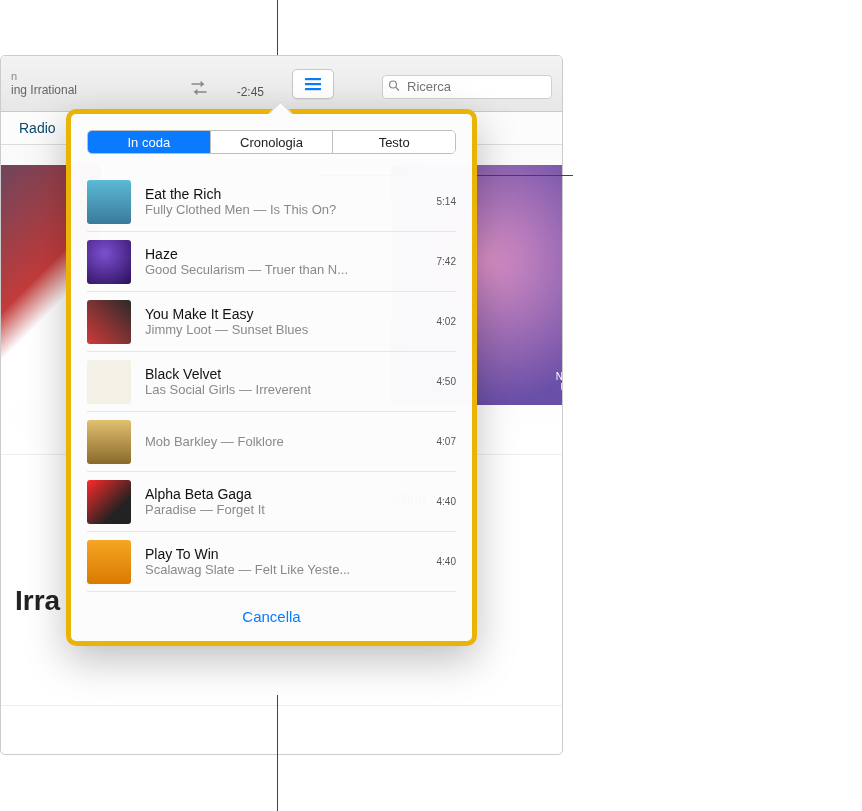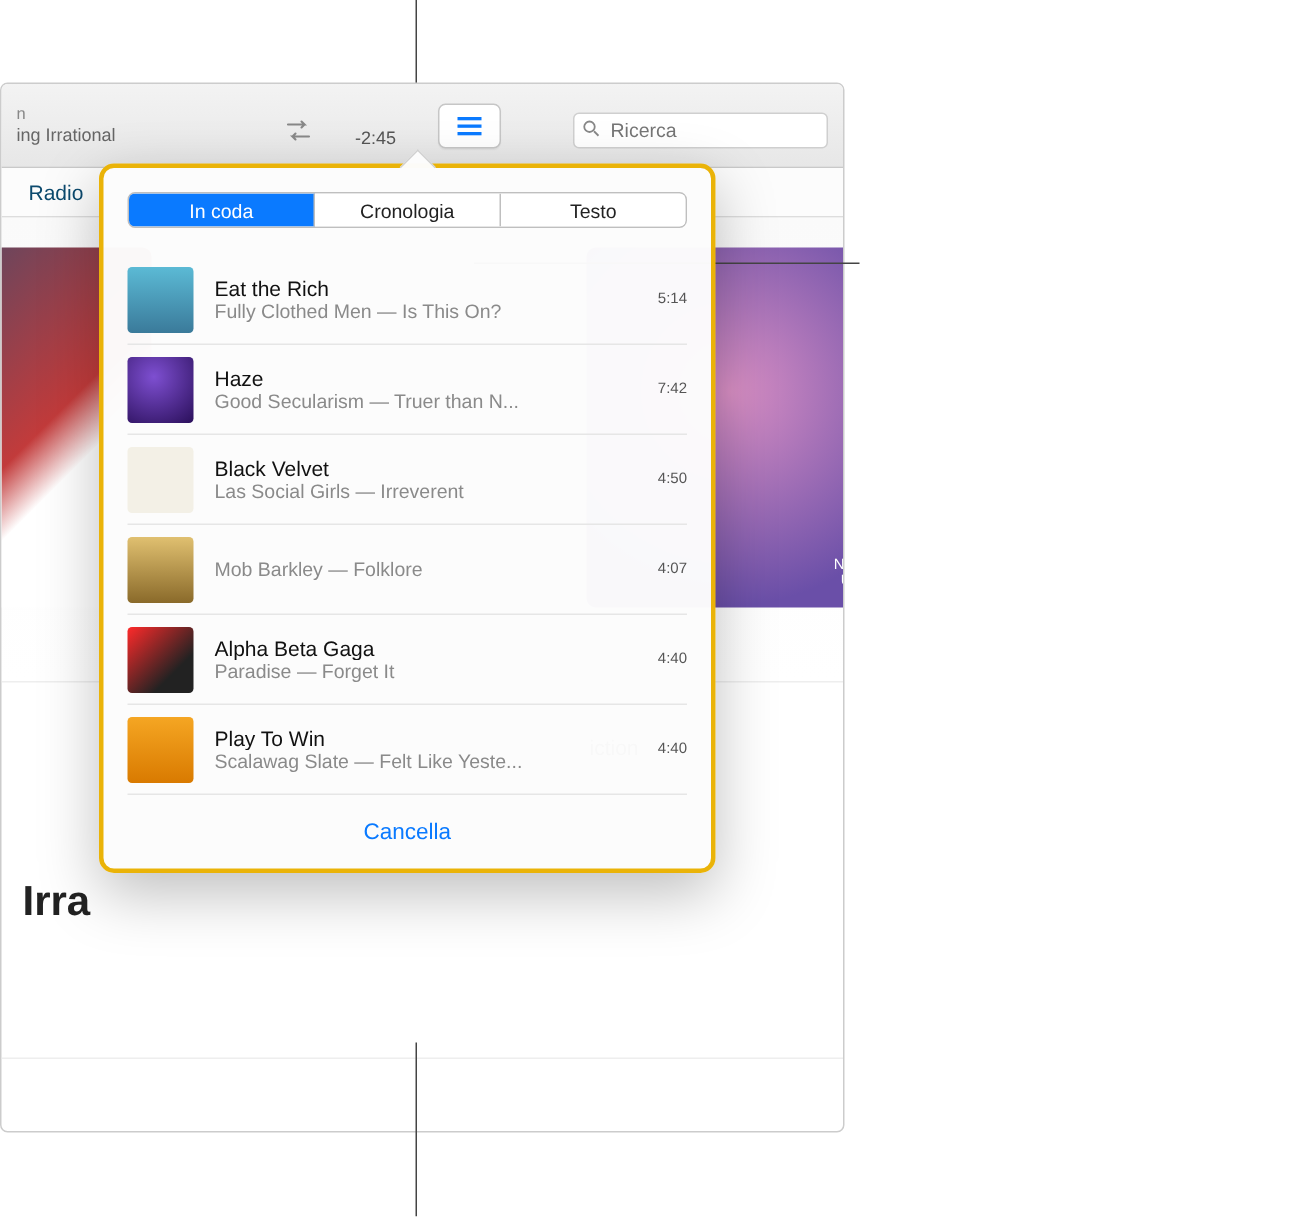--- a/index.html
+++ b/index.html
@@ -167,21 +167,21 @@
       font-size: 28px;
       font-weight: 700;
       color: #222;
     }
     
     .popover {
       position: absolute;
       left: 66px; top: 54px;
       width: 411px;
       background: rgba(252,252,252,0.98);
-      border: 3px solid #eab308;
+      border: 5px solid #eab308;
       border-radius: 10px;
       box-shadow: 0 14px 40px rgba(0,0,0,0.25);
       padding-bottom: 10px;
       z-index: 10;
     }
     .popover::before {
       content: "";
       position: absolute;
       top: -9px; left: 201px;
       width: 16px; height: 16px;
@@ -352,20 +352,28 @@
 
       <div class="queue-item">
         <div class="art art2"></div>
         <div class="track-text">
           <div class="track-title">Haze</div>
           <div class="track-sub">Good Secularism — Truer than N...</div>
         </div>
         <div class="track-dur">7:42</div>
       </div>
 
+      <div class="queue-item">
+        <div class="art art3"></div>
+        <div class="track-text">
+          <div class="track-title">You Make It Easy</div>
+          <div class="track-sub">Jimmy Loot — Sunset Blues</div>
+        </div>
+        <div class="track-dur">4:02</div>
+      </div>
 
       <div class="queue-item">
         <div class="art art4"></div>
         <div class="track-text">
           <div class="track-title">Black Velvet</div>
           <div class="track-sub">Las Social Girls — Irreverent</div>
         </div>
         <div class="track-dur">4:50</div>
       </div>
 

